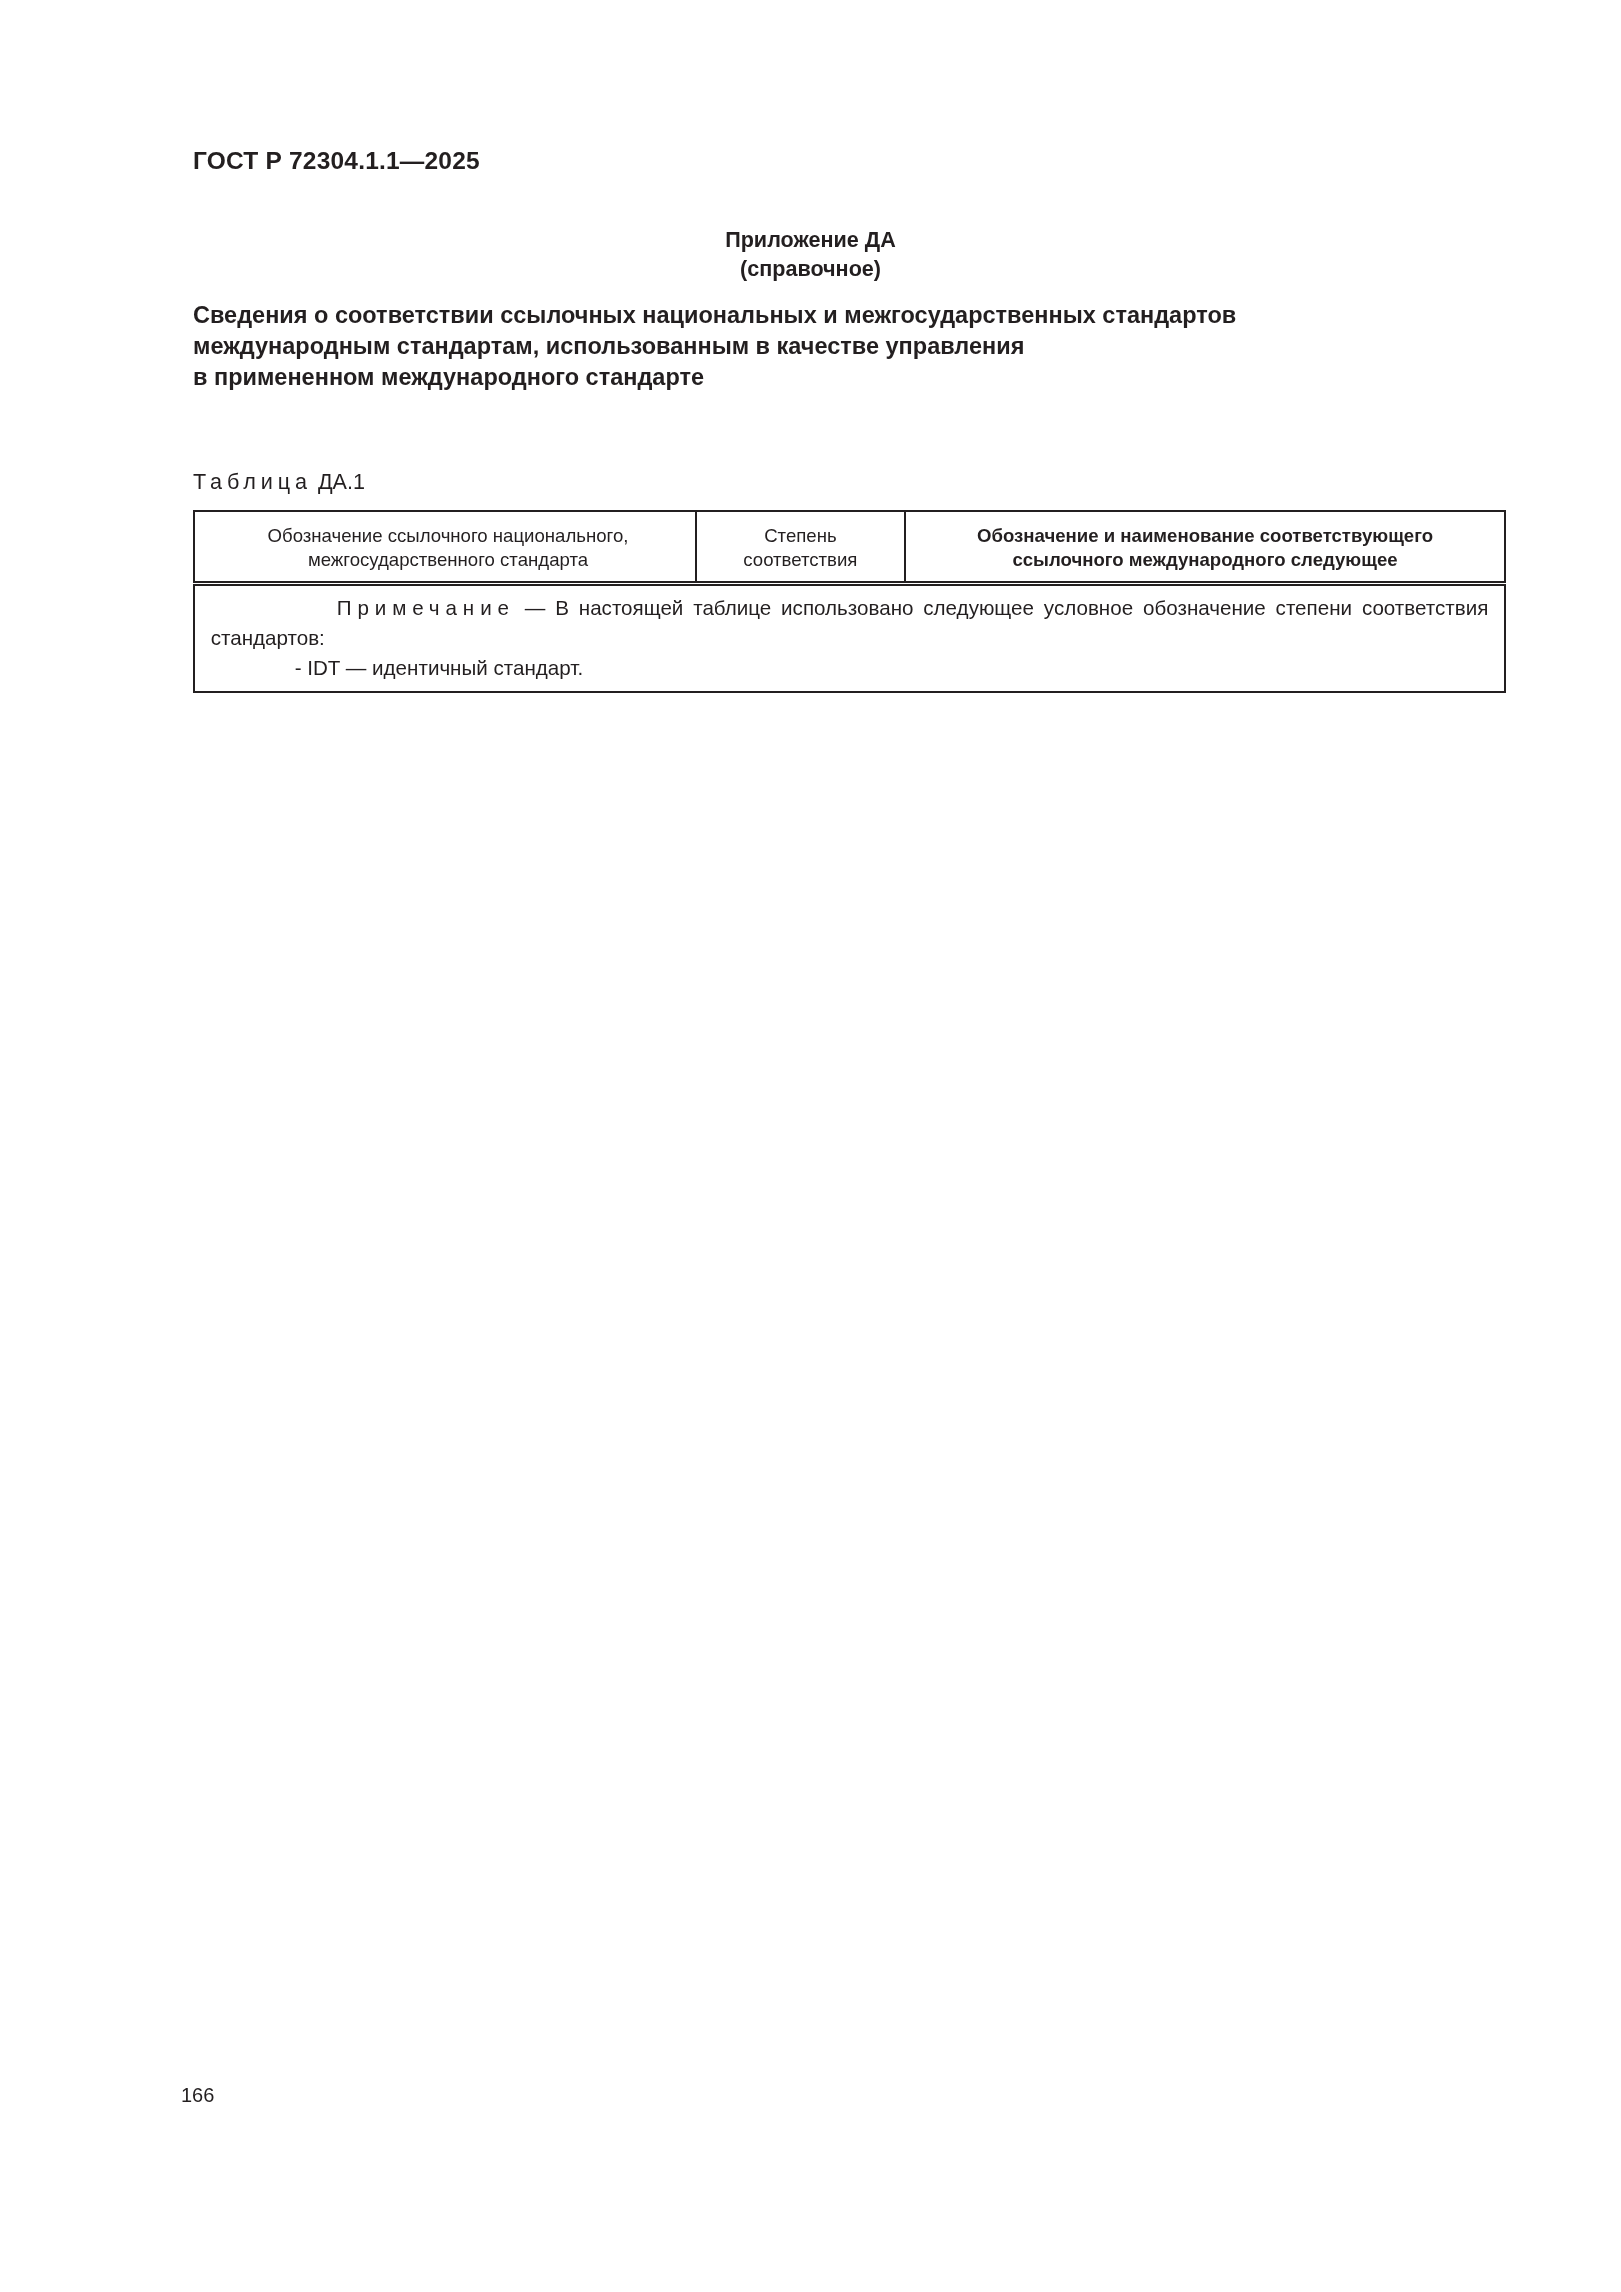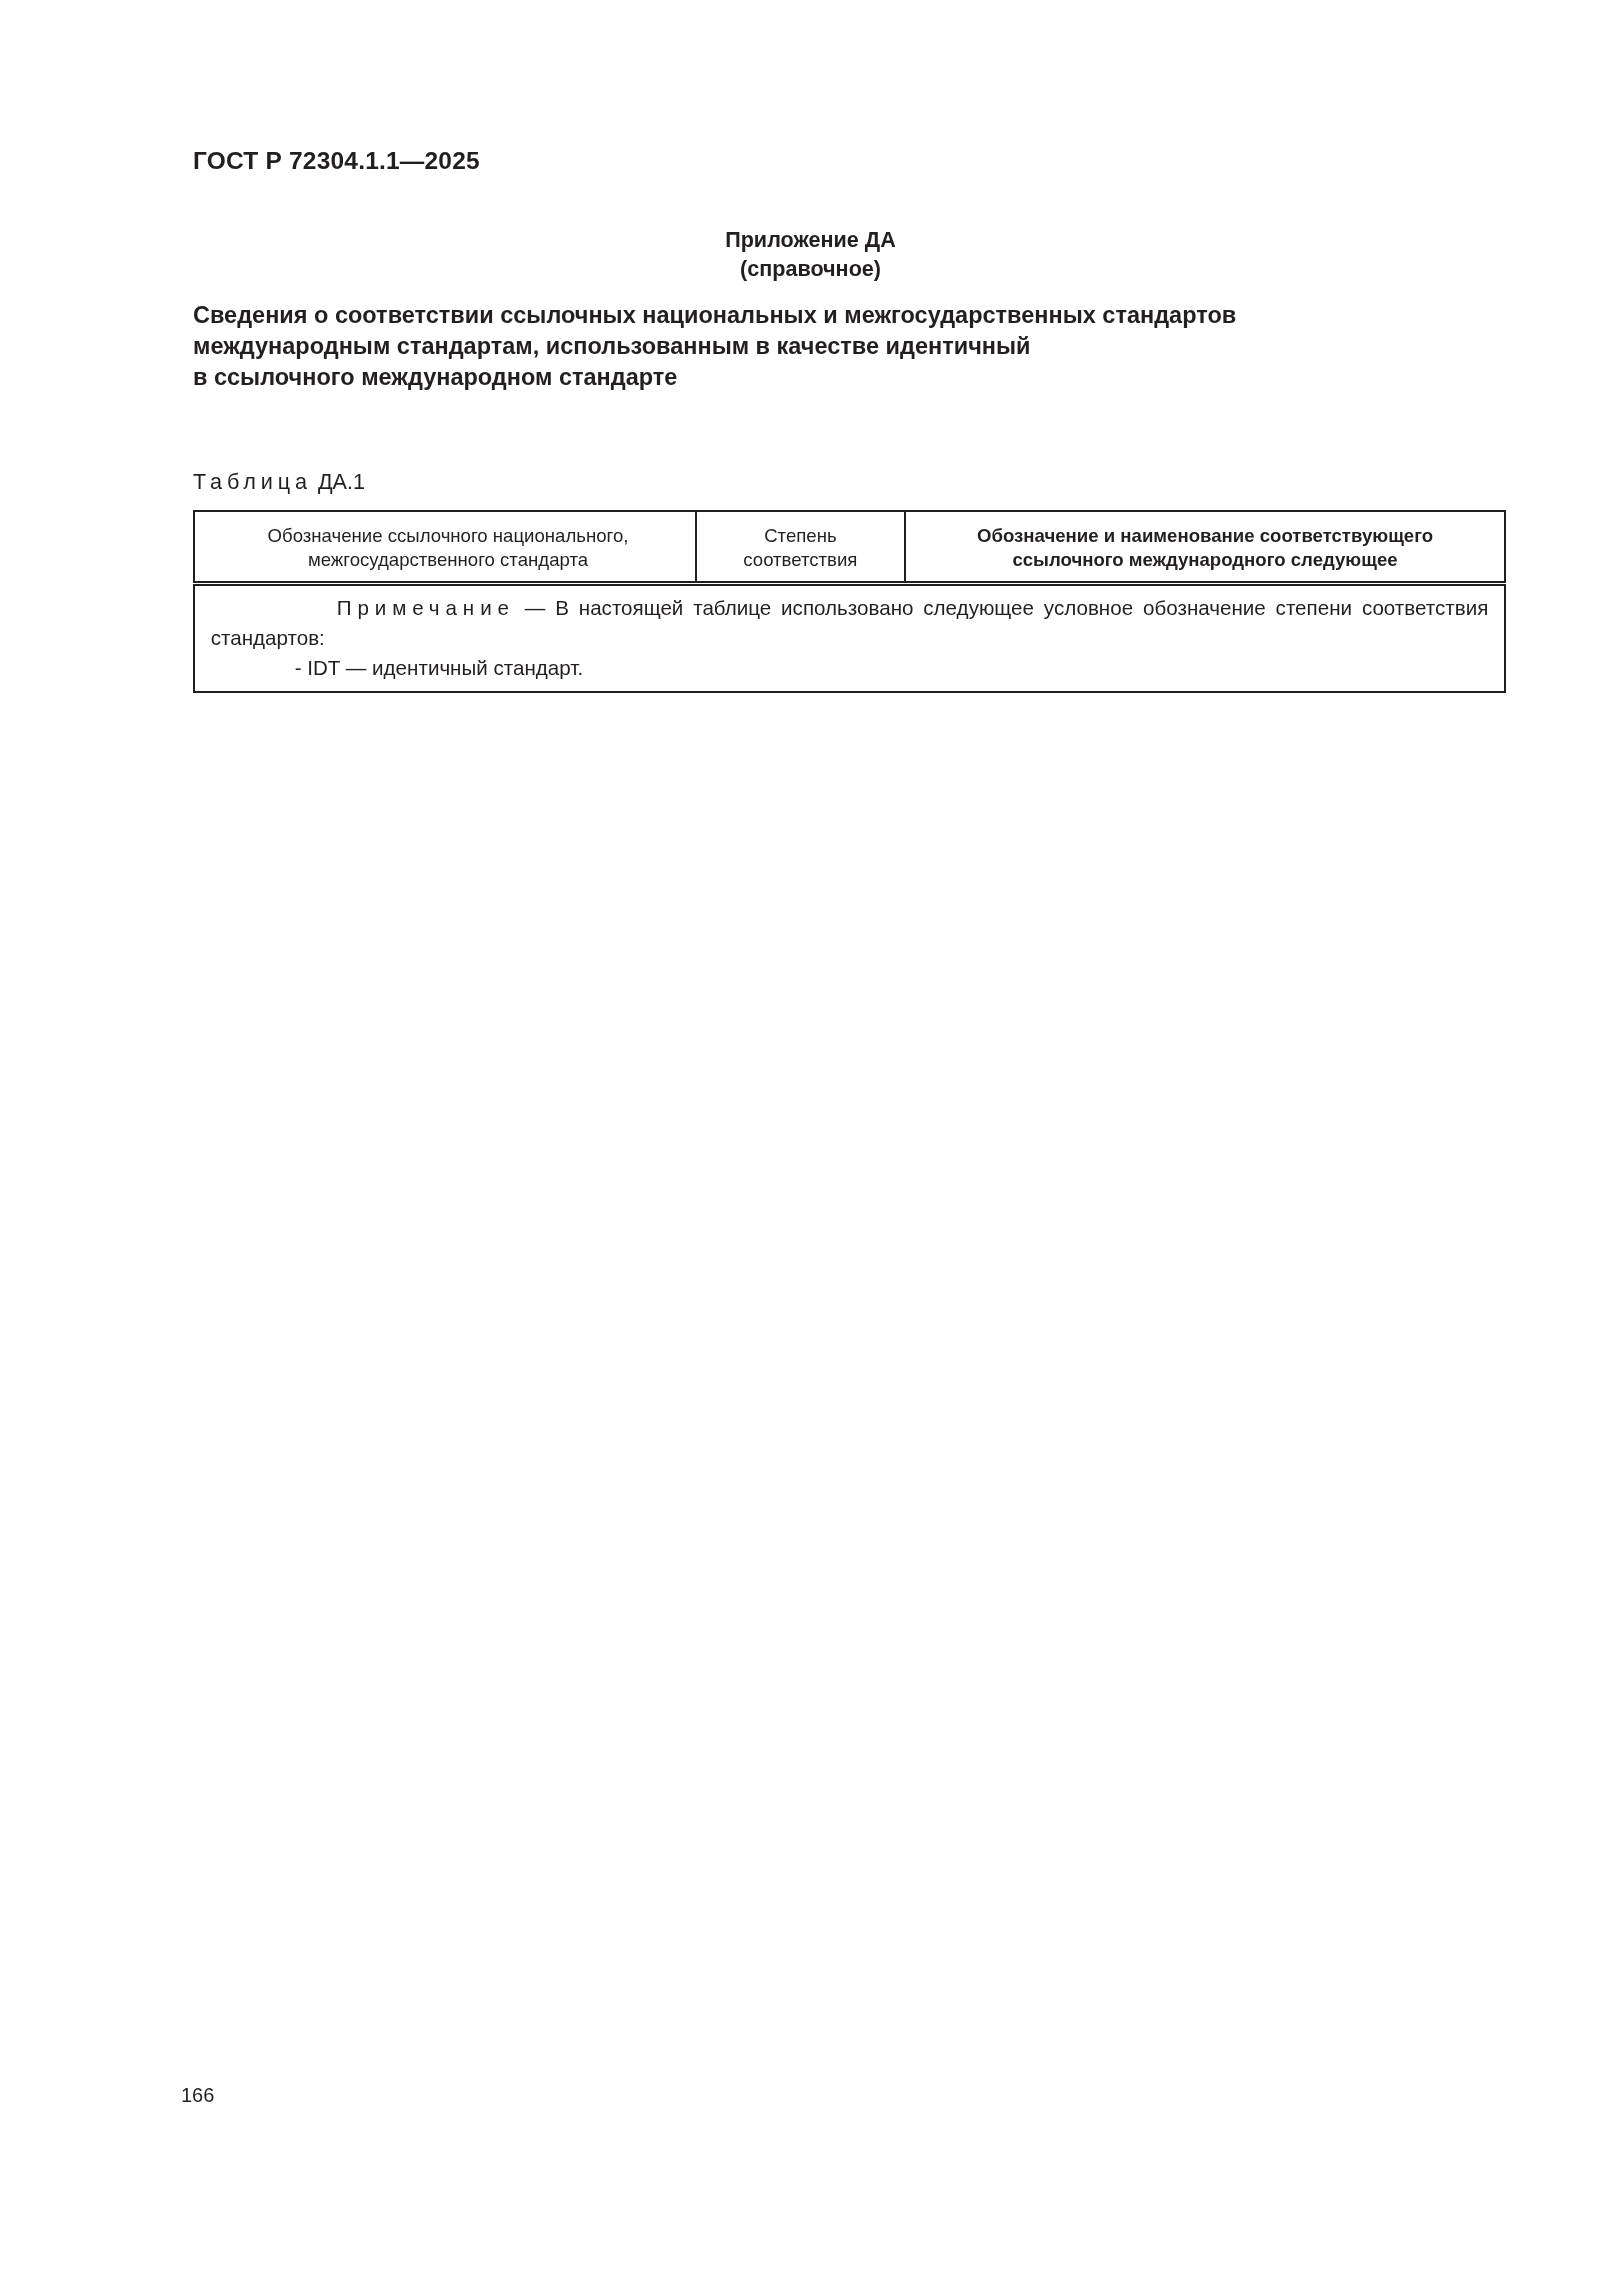--- a/index.html
+++ b/index.html
@@ -121,22 +121,22 @@
 
 <div class="doc-code">ГОСТ Р 72304.1.1—2025</div>
 
 <div class="annex">
   <div>Приложение ДА</div>
   <div>(справочное)</div>
 </div>
 
 <div class="annex-title">
   <div>Сведения о соответствии ссылочных национальных и межгосударственных стандартов</div>
-  <div>международным стандартам, использованным в качестве идентичный</div>
-  <div>в ссылочного международном стандарте</div>
+  <div>международным стандартам, использованным в качестве управления</div>
+  <div>в примененном международного стандарте</div>
 </div>
 
 <div class="table-caption">
   <span class="spaced">Таблица</span>
   <span>ДА.1</span>
 </div>
 
 <table class="ref-table">
   <thead>
     <tr>

